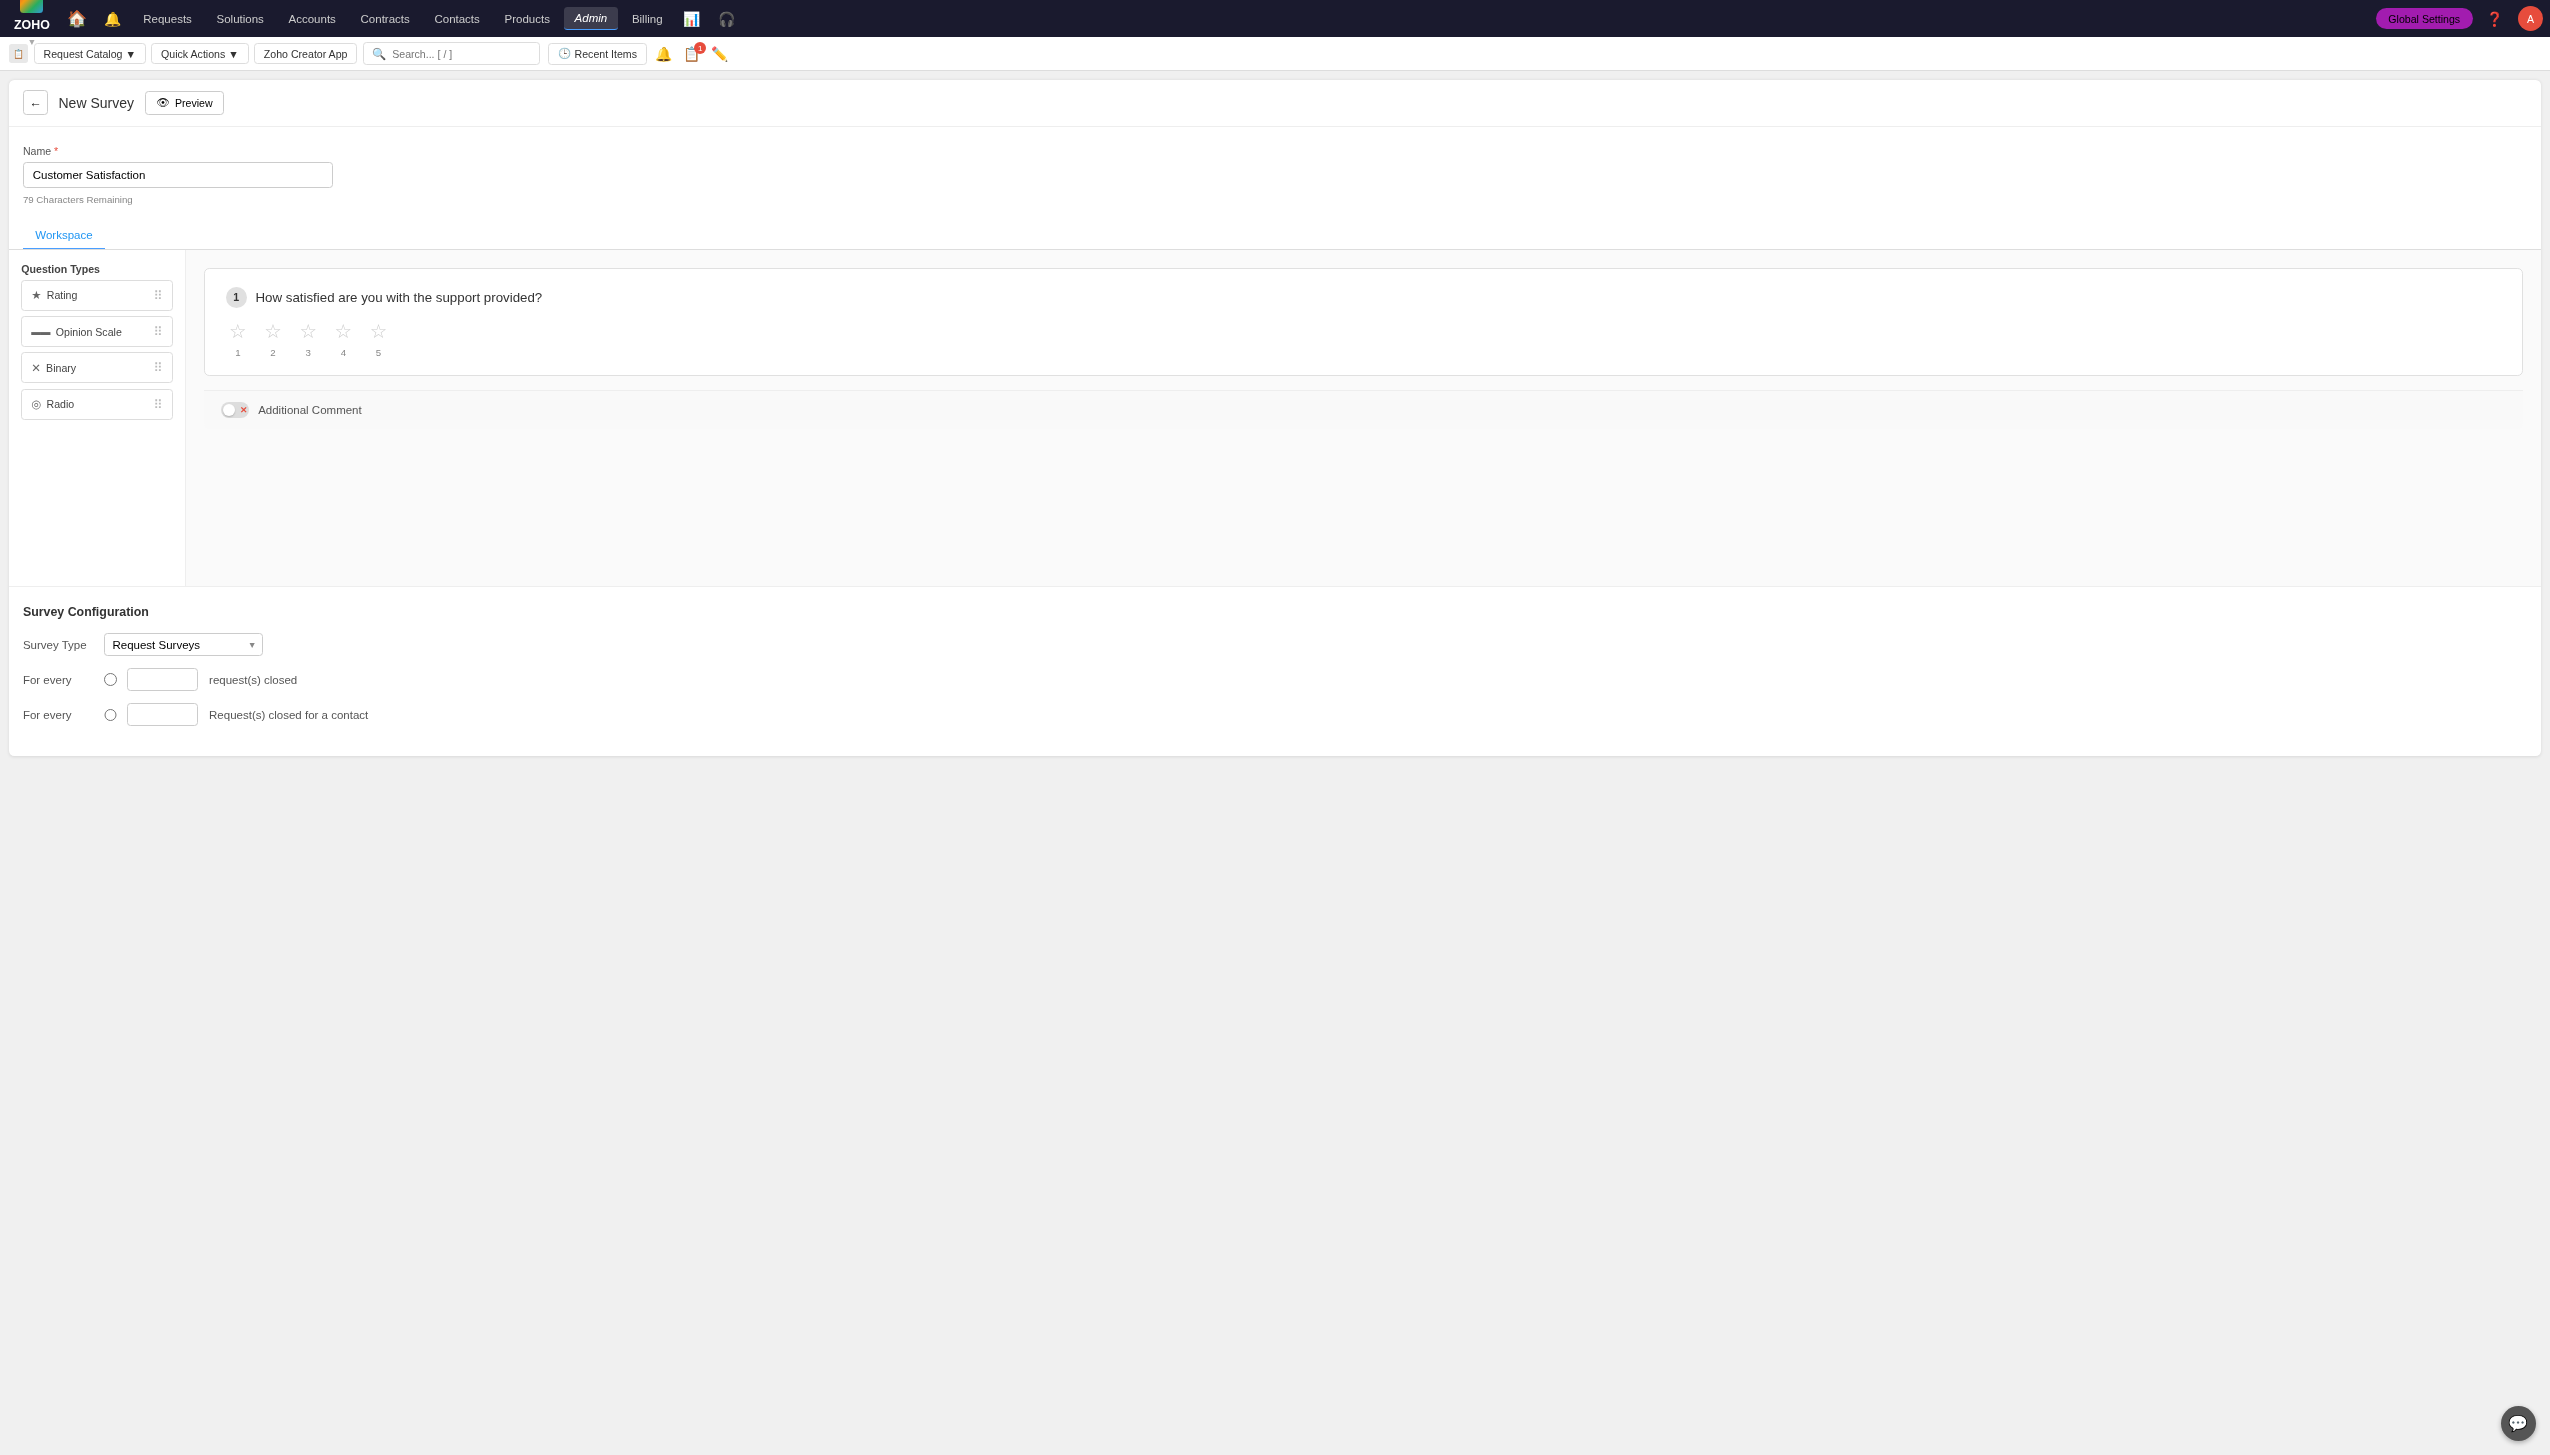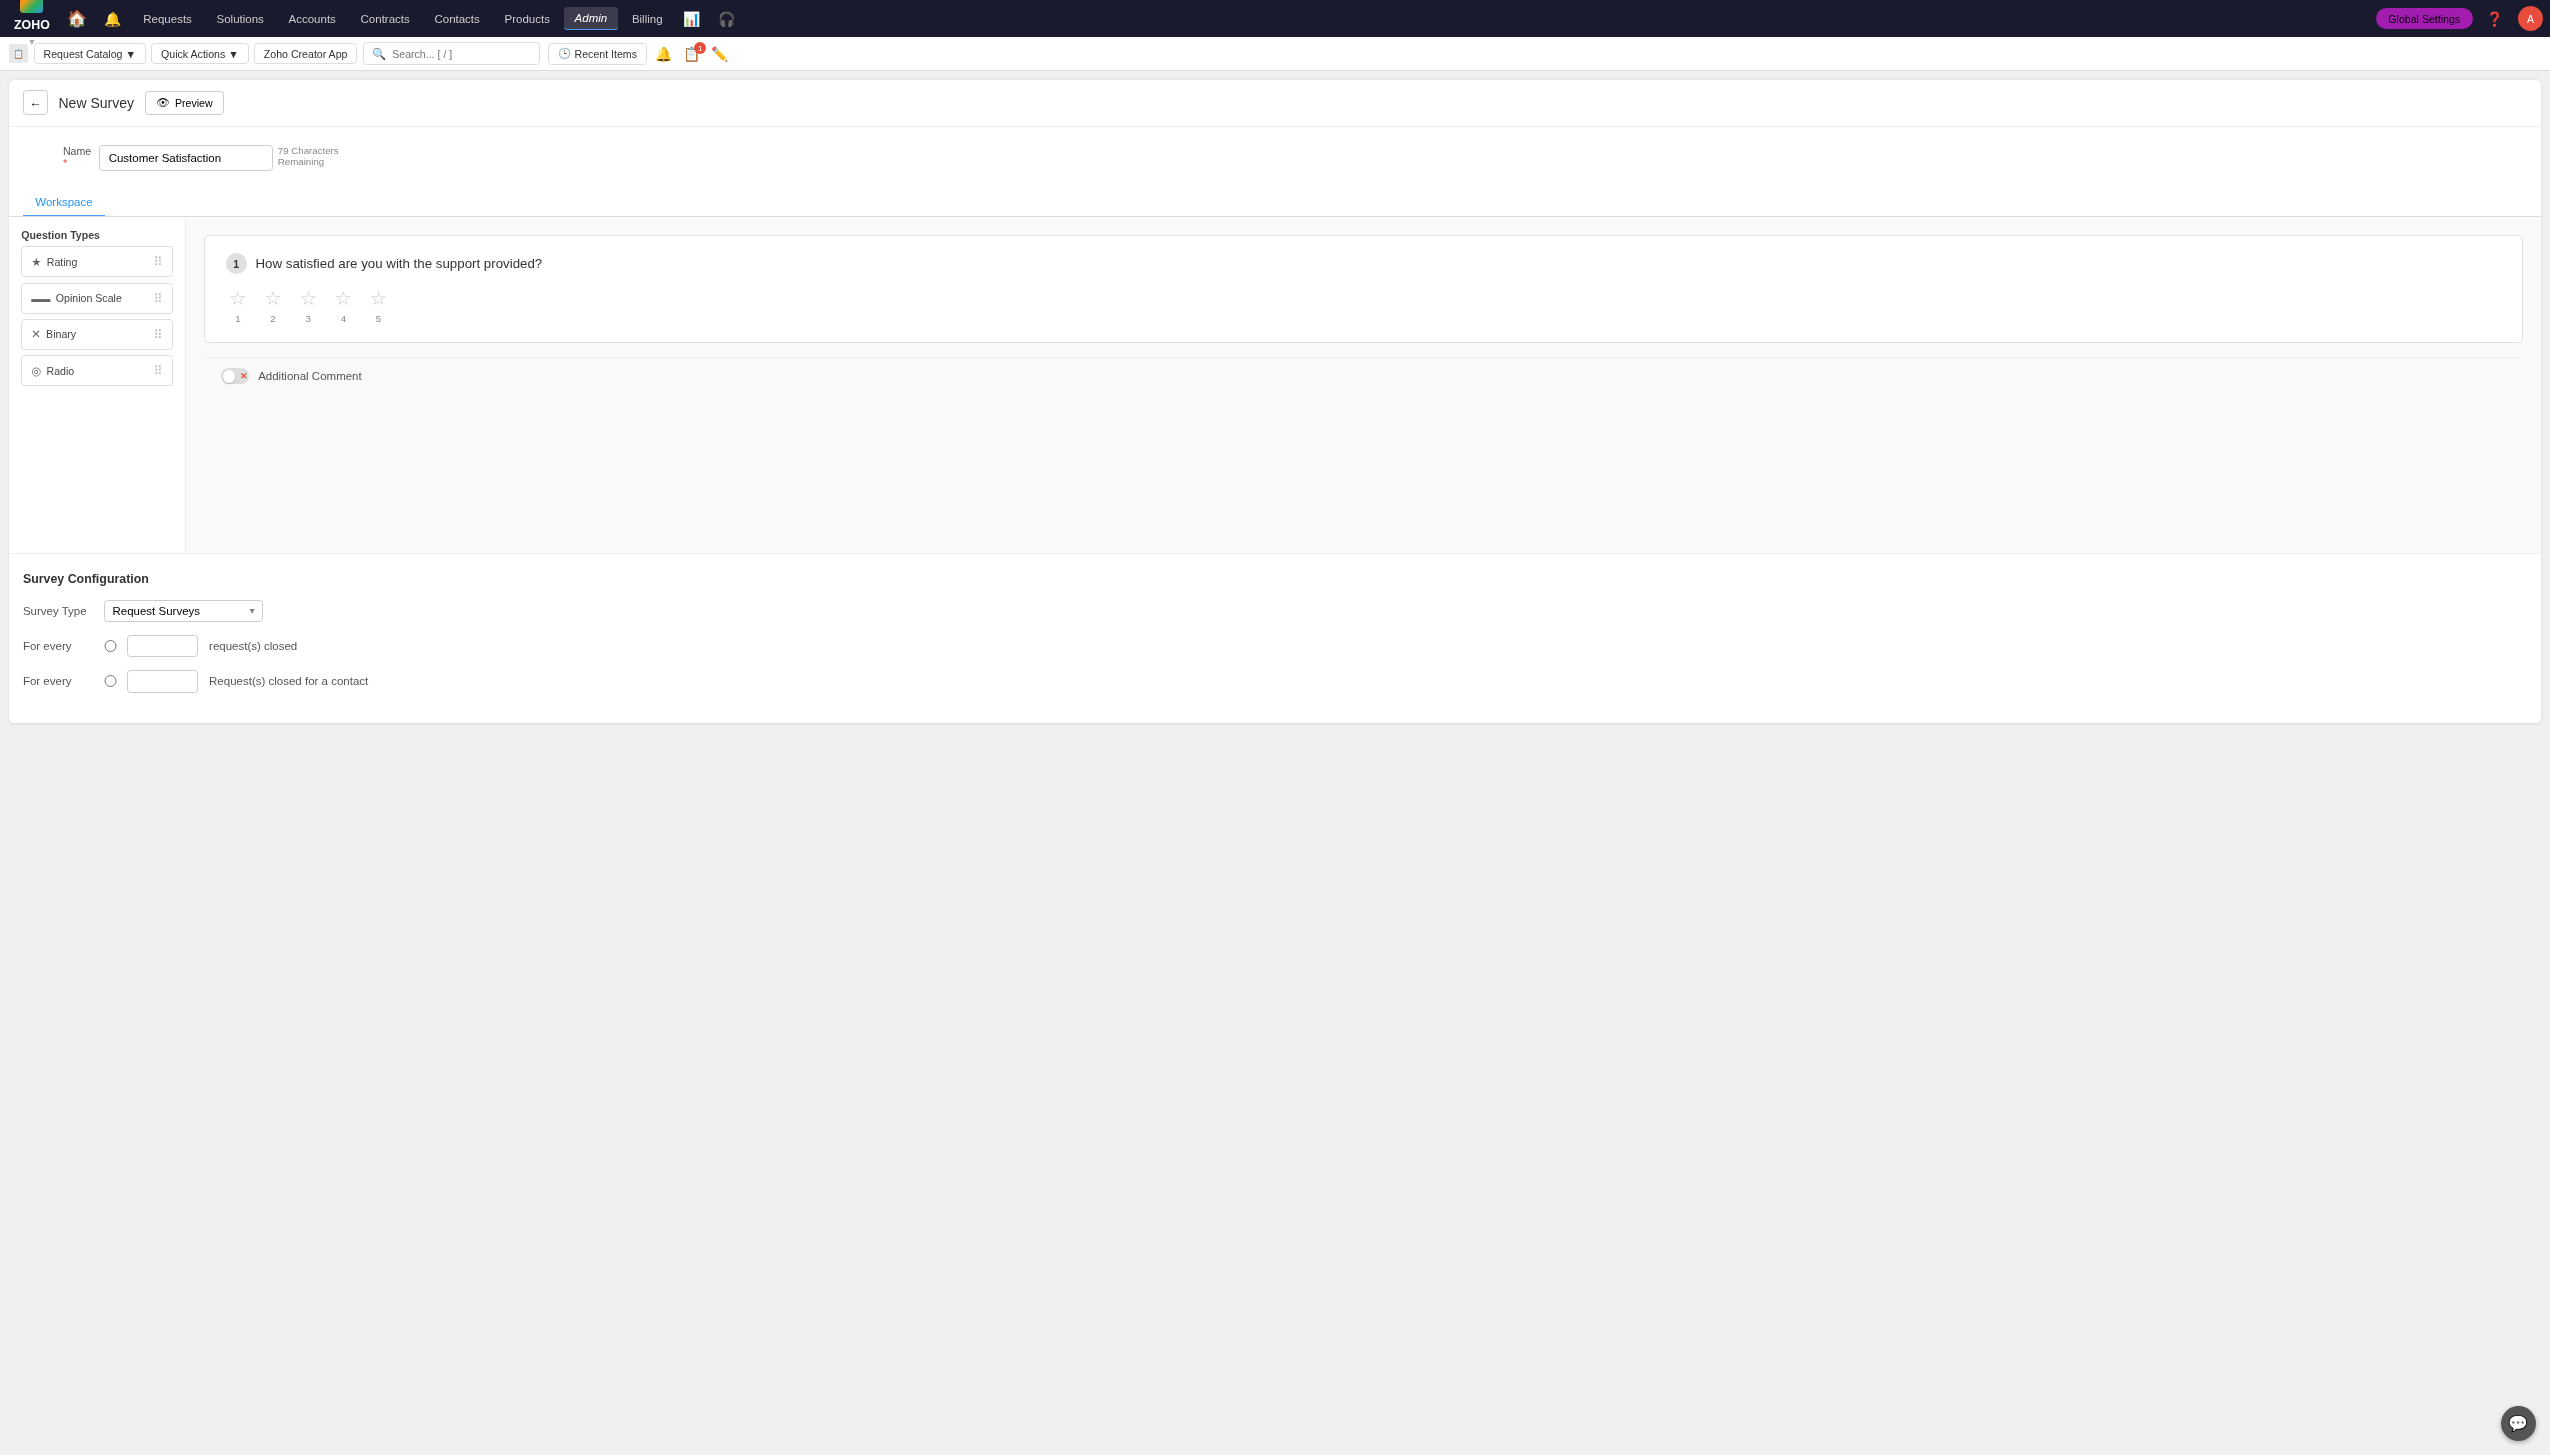--- a/index.html
+++ b/index.html
@@ -37,21 +37,21 @@
 
     
     .page-header { display: flex; align-items: center; gap: 10.6px; padding: 10.6px 14px; border-bottom: 0.9px solid #eee; }
     .back-btn { background: white; border: 0.9px solid #ccc; border-radius: 3.5px; width: 25px; height: 25px; cursor: pointer; font-size: 12.4px; display: flex; align-items: center; justify-content: center; }
     .page-title { font-size: 14px; font-weight: 500; }
     .preview-btn { display: flex; align-items: center; gap: 5.3px; background: white; border: 0.9px solid #ccc; border-radius: 3.5px; padding: 4.4px 10.6px; font-size: 10.6px; cursor: pointer; }
 
     
     .form-area { padding: 17.7px 14px; }
     .form-row { display: flex; gap: 17.7px; }
-    .form-group { display: flex; gap: 5.3px; margin-left: 40px; }
+    .form-group { display: flex; flex-direction: column; gap: 5.3px; }
     .form-group.name-group { flex: 1; max-width: 310px; }
     .form-group.desc-group { flex: 2; }
     .form-label { font-size: 10.6px; font-weight: 500; color: #555; }
     .form-label .required { color: #e74c3c; }
     .form-input { border: 0.9px solid #ccc; border-radius: 3.5px; padding: 6.2px 8.9px; font-size: 11.5px; outline: none; }
     .char-count { font-size: 9.7px; color: #888; }
     .desc-wrapper { position: relative; }
     .desc-input { border: 0.9px solid #ccc; border-radius: 3.5px; padding: 6.2px 32px 6.2px 8.9px; font-size: 11.5px; width: 100%; outline: none; }
     .desc-refresh { position: absolute; right: 7px; top: 50%; transform: translateY(-50%); background: none; border: none; cursor: pointer; color: #27ae60; font-size: 16px; }
 

